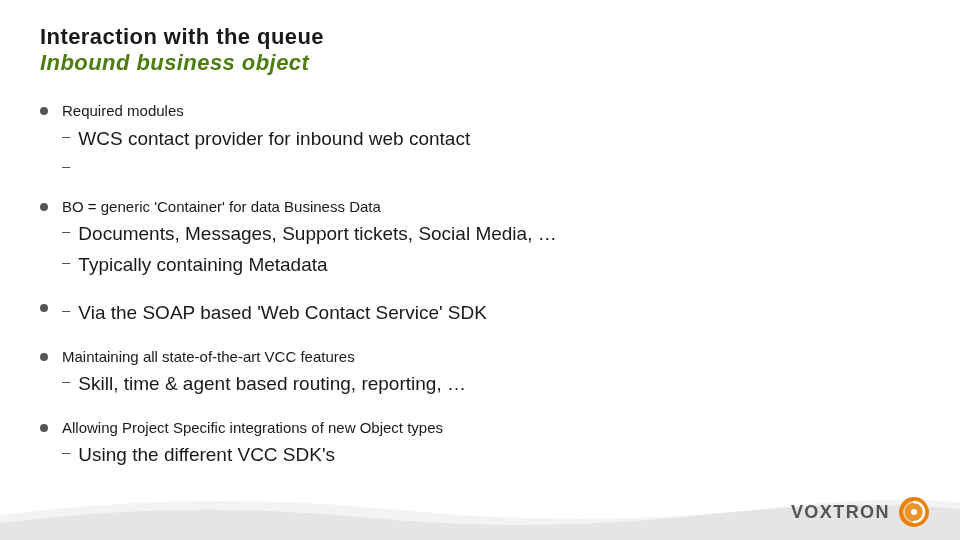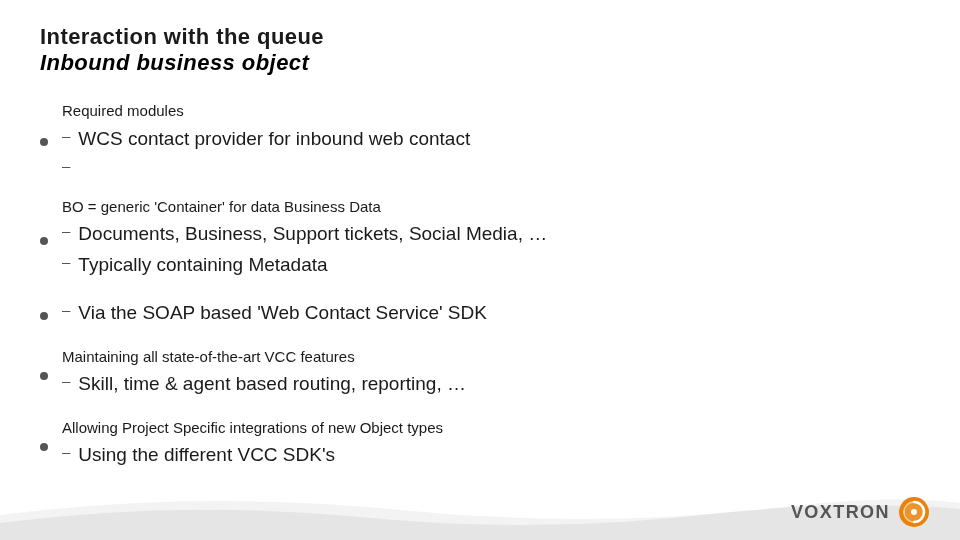--- a/index.html
+++ b/index.html
@@ -29,32 +29,32 @@
       font-size: 22px;
       font-weight: bold;
       color: #1a1a1a;
       font-style: normal;
       letter-spacing: 0.02em;
     }
 
     .title-line2 {
       font-size: 22px;
       font-weight: bold;
-      color: #000000;
+      color: #4d7c0f;
       font-style: italic;
       letter-spacing: 0.02em;
     }
 
     .content {
       margin-top: 10px;
     }
 
     .bullet-section {
       display: flex;
-      align-items: center;
+      align-items: flex-start;
       margin-bottom: 18px;
     }
 
     .bullet-dot {
       width: 8px;
       height: 8px;
       border-radius: 50%;
       background: #555;
       margin-top: 7px;
       margin-right: 14px;
@@ -159,21 +159,21 @@
           </div>
         </div>
       </div>
       <div class="bullet-section">
         <div class="bullet-dot"></div>
         <div class="bullet-content">
           <div class="bullet-main">BO = generic 'Container' for data Business Data</div>
           <div class="sub-list">
             <div class="sub-item">
               <span class="sub-dash">–</span>
-              <span class="sub-text">Documents, Business, Support tickets, Social Media, …</span>
+              <span class="sub-text">Documents, Messages, Support tickets, Social Media, …</span>
             </div>
             <div class="sub-item">
               <span class="sub-dash">–</span>
               <span class="sub-text">Typically containing Metadata</span>
             </div>
           </div>
         </div>
       </div>
       <div class="bullet-section">
         <div class="bullet-dot"></div>

